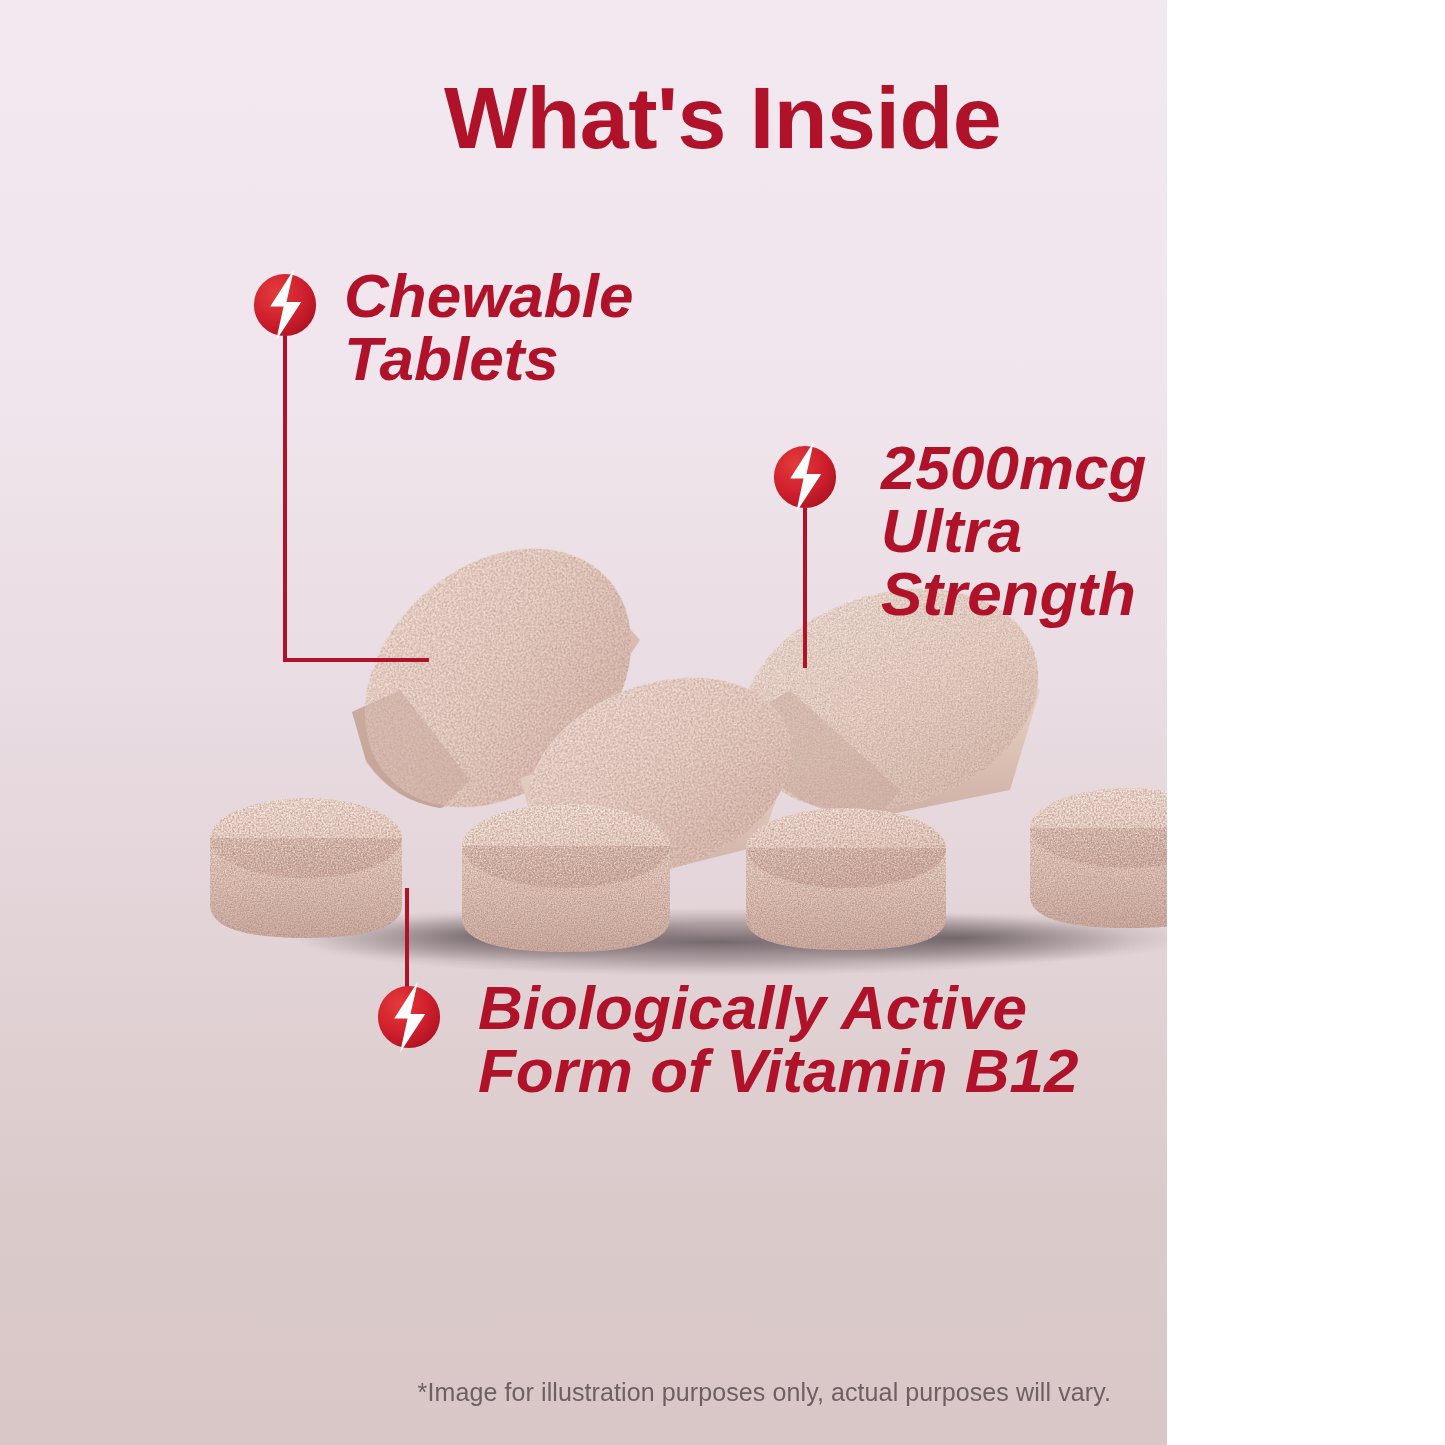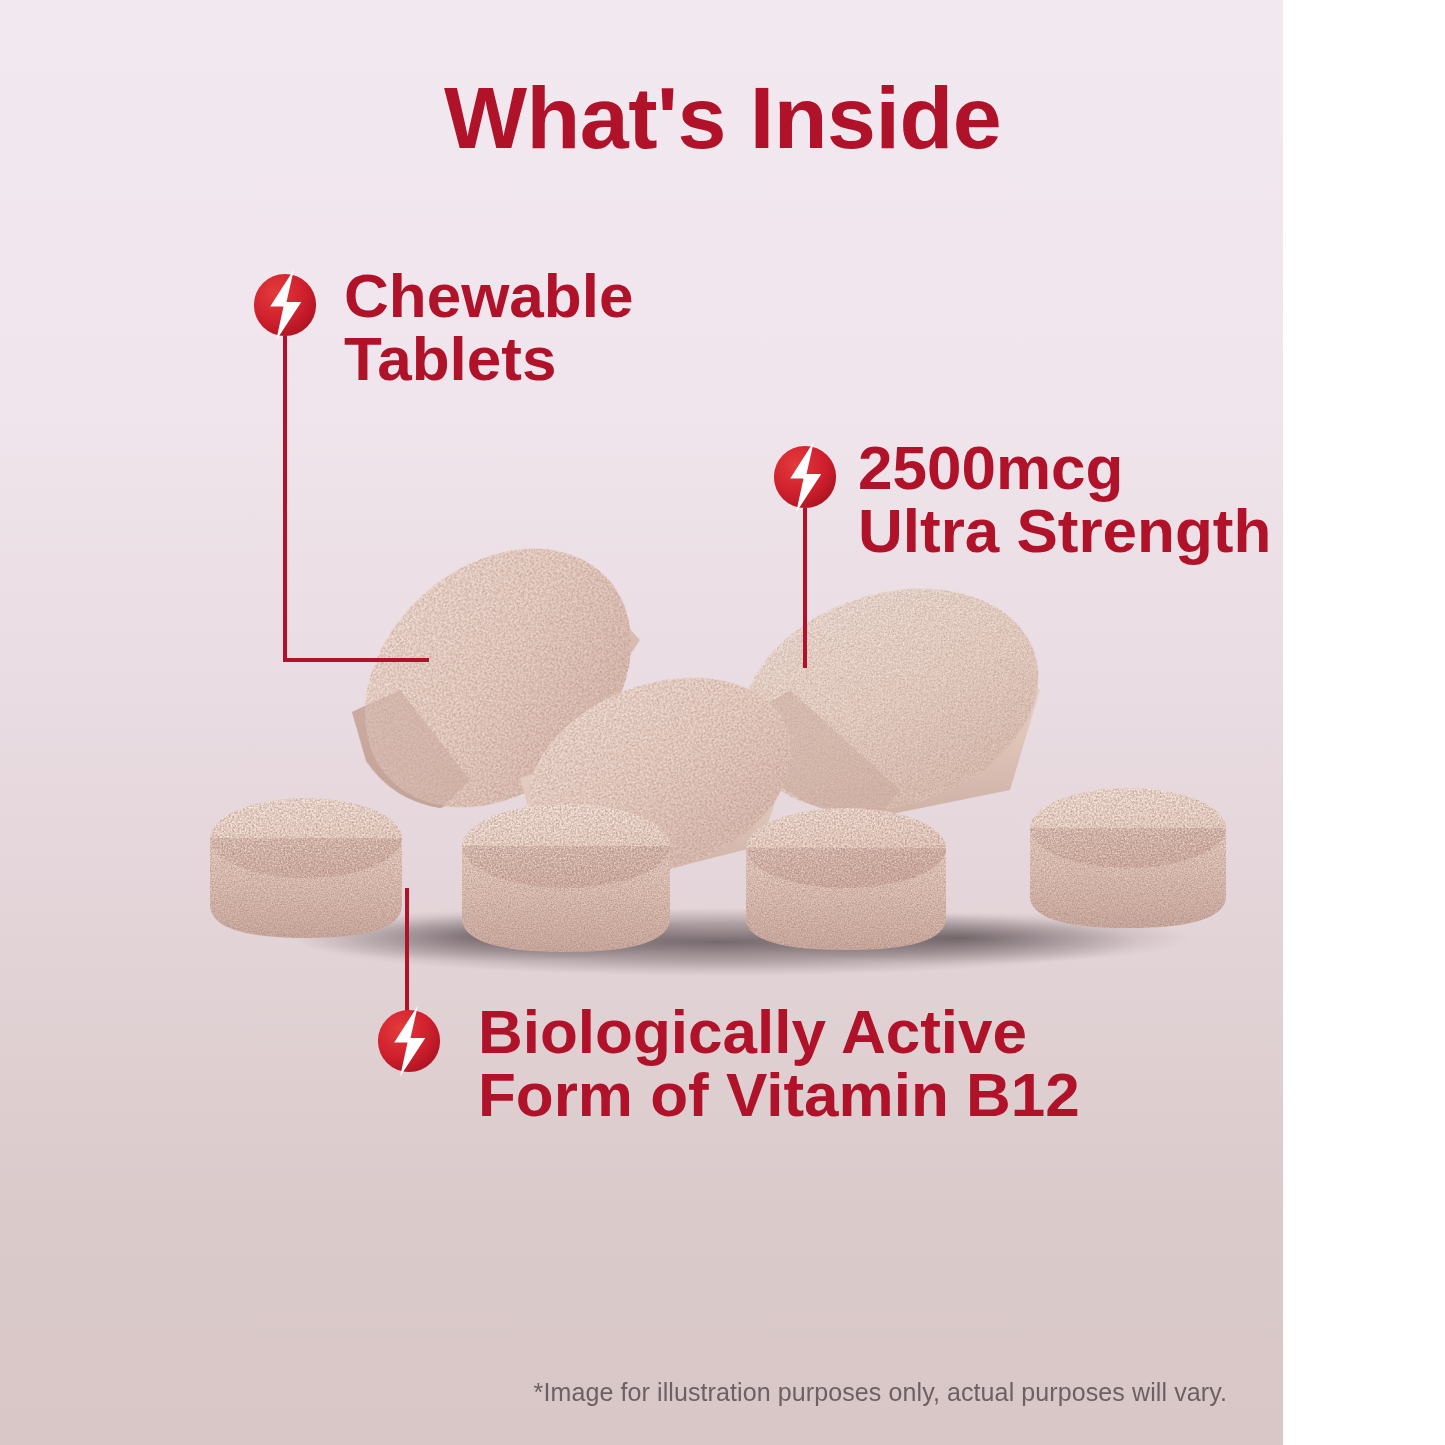--- a/index.html
+++ b/index.html
@@ -5,21 +5,21 @@
   html, body {
     margin: 0;
     padding: 0;
   }
   body {
     font-family: "Liberation Sans", sans-serif;
   }
 
   #stage {
     position: relative;
-    width: 1283px;
+    width: 1167px;
     height: 1445px;
     overflow: hidden;
     background: linear-gradient(to bottom,
       #f2e8ef 0%,
       #f0e5ec 28%,
       #e9dce2 48%,
       #e1d2d5 68%,
       #dbcaca 84%,
       #d8c7c6 100%);
   }
@@ -42,20 +42,21 @@
   
   .callout {
     position: absolute;
   }
   .callout-row {
     display: flex;
     align-items: flex-start;
   }
   .callout-text {
     color: #b0122a;
+    font-style: italic;
   }
   .headline {
     font-weight: bold;
     line-height: 1.02;
     white-space: pre-line;
   }
   .subline {
     font-weight: normal;
     line-height: 1.12;
     white-space: pre-line;
@@ -259,28 +260,28 @@
             <radialGradient id="boltCircle2" cx="0.35" cy="0.3" r="0.85">
               <stop offset="0%" stop-color="#e33b3b"></stop>
               <stop offset="55%" stop-color="#cf1f2d"></stop>
               <stop offset="100%" stop-color="#a3101f"></stop>
             </radialGradient>
           </defs>
           <circle cx="50" cy="50" r="42" fill="url(#boltCircle2)"></circle>
           <path d="M62 2 L30 52 L48 52 L38 98 L72 46 L52 46 Z" fill="#ffffff"></path>
         </svg>
       </span>
-      <span class="callout-text" style="margin-left:16px; margin-top:-4px;">
+      <span class="callout-text" style="margin-left:39px; margin-top:-4px;">
         <div class="headline" style="font-size:62px;">2500mcg
 Ultra Strength</div>
       </span>
     </div>
   </div>
 
-  <div class="callout" style="left:372px; top:1004px;">
+  <div class="callout" style="left:372px; top:980px;">
     <div class="callout-row">
       <span class="bolt-icon">
         <svg width="74" height="74" viewBox="0 0 100 100">
           <defs>
             <radialGradient id="boltCircle3" cx="0.35" cy="0.3" r="0.85">
               <stop offset="0%" stop-color="#e33b3b"></stop>
               <stop offset="55%" stop-color="#cf1f2d"></stop>
               <stop offset="100%" stop-color="#a3101f"></stop>
             </radialGradient>
           </defs>

